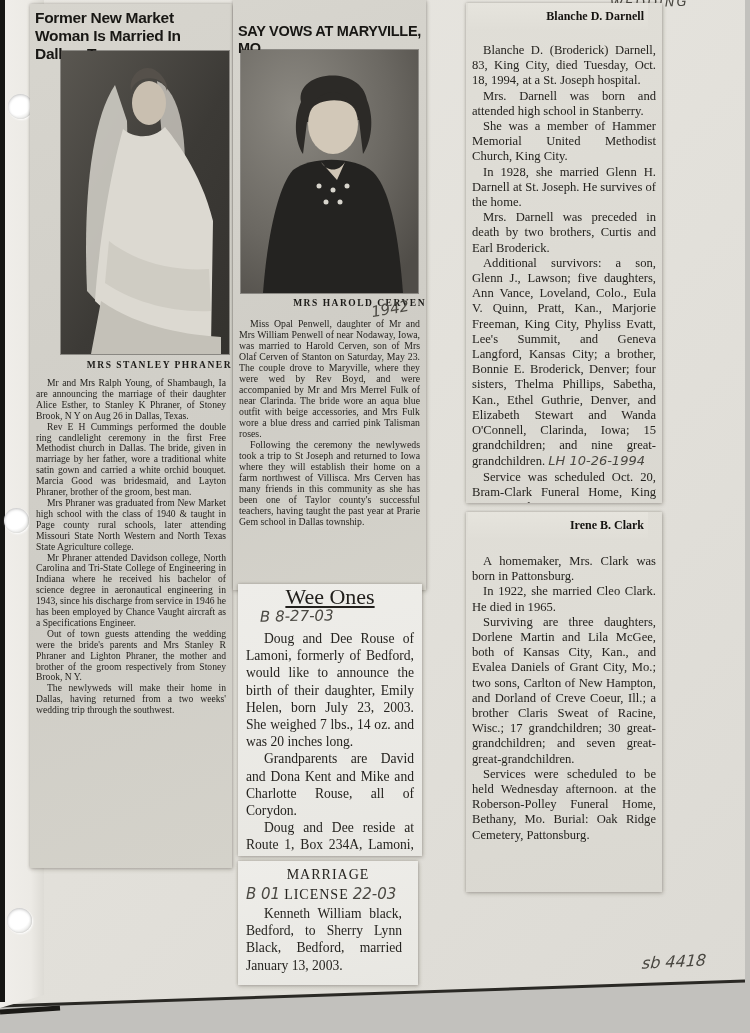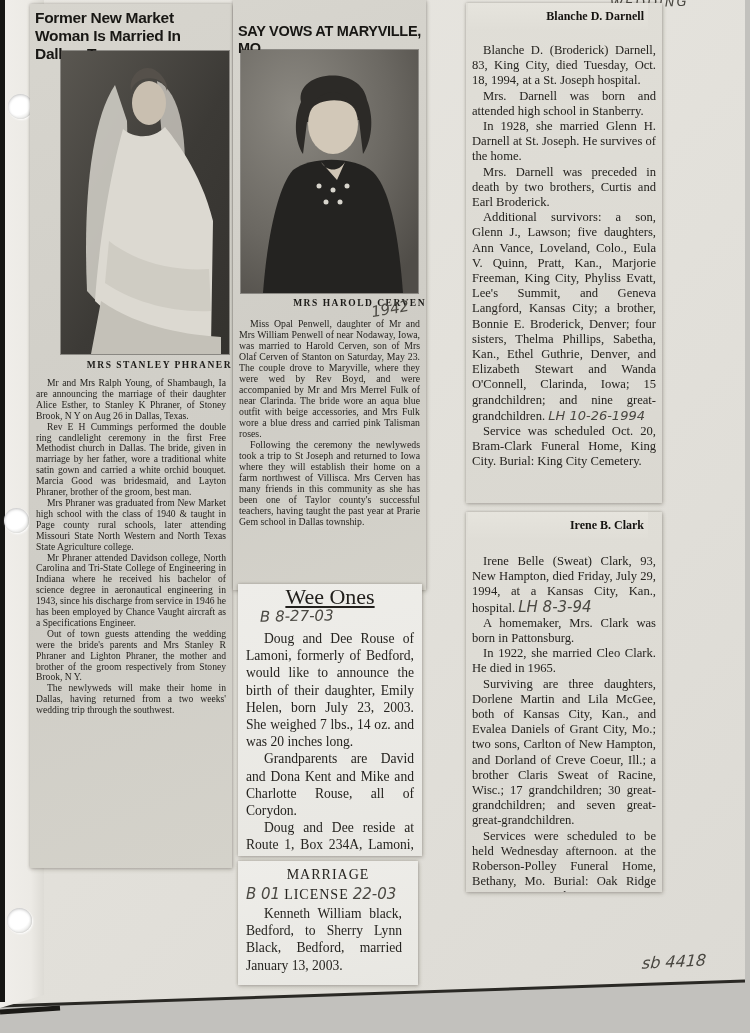--- a/index.html
+++ b/index.html
@@ -154,33 +154,32 @@
     <div class="body-modern" style="left:8px;top:44px;width:156px;height:74px;">
       <p style="text-indent:18px;">Kenneth William black, Bedford, to Sherry Lynn Black, Bedford, married January 13, 2003.</p>
     </div>
   </article>
 
   <article class="clip clip-obit" style="left:466px;top:3px;width:196px;height:500px;">
     <h2 class="obit-title">Blanche D. Darnell</h2>
     <div class="body-obit" style="left:6px;top:40px;width:184px;height:456px;">
       <p>Blanche D. (Broderick) Darnell, 83, King City, died Tuesday, Oct. 18, 1994, at a St. Joseph hospital.</p>
       <p>Mrs. Darnell was born and attended high school in Stanberry.</p>
+      <p>She was a member of Hammer Memorial United Methodist Church, King City.</p>
       <p>In 1928, she married Glenn H. Darnell at St. Joseph.  He survives of the home.</p>
       <p>Mrs. Darnell was preceded in death by two brothers, Curtis and Earl Broderick.</p>
       <p><span>Additional survivors:  a son, Glenn J., Lawson; five daughters, Ann Vance, Loveland, Colo., Eula V. Quinn, Pratt, Kan., Marjorie Freeman, King City, Phyliss Evatt, Lee's Summit, and Geneva Langford, Kansas City; a brother, Bonnie E. Broderick, Denver; four sisters, Thelma Phillips, Sabetha, Kan., Ethel Guthrie, Denver, and Elizabeth Stewart and Wanda O'Connell, Clarinda, Iowa; 15 grandchildren; and nine great-grandchildren.</span>
          <span class="hand" style="font-size:13px;">LH 10-26-1994</span></p>
       <p>Service was scheduled Oct. 20, Bram-Clark Funeral Home, King City.  Burial:  King City Cemetery.</p>
     </div>
   </article>
 
   <article class="clip clip-obit" style="left:466px;top:512px;width:196px;height:380px;">
     <h2 class="obit-title">Irene B. Clark</h2>
     <div class="body-obit" style="left:6px;top:42px;width:184px;height:334px;">
-      <p><span>Irene Belle (Sweat) Clark, 93, New Hampton, died Friday, July 29, 1994, at a Kansas City, Kan., hospital.</span>
-         <span class="hand" style="font-size:15px;">LH 8-3-94</span></p>
       <p>A homemaker, Mrs. Clark was born in Pattonsburg.</p>
       <p>In 1922, she married Cleo Clark. He died in 1965.</p>
       <p>Surviving are three daughters, Dorlene Martin and Lila McGee, both of Kansas City, Kan., and Evalea Daniels of Grant City, Mo.; two sons, Carlton of New Hampton, and Dorland of Creve Coeur, Ill.; a brother Claris Sweat of Racine, Wisc.; 17 grandchildren; 30 great-grandchildren; and seven great-great-grandchildren.</p>
       <p>Services were scheduled to be held Wednesday afternoon. at the Roberson-Polley Funeral Home, Bethany, Mo.  Burial:  Oak Ridge Cemetery, Pattonsburg.</p>
     </div>
   </article>
 
 </div>
 
 </body></html>

